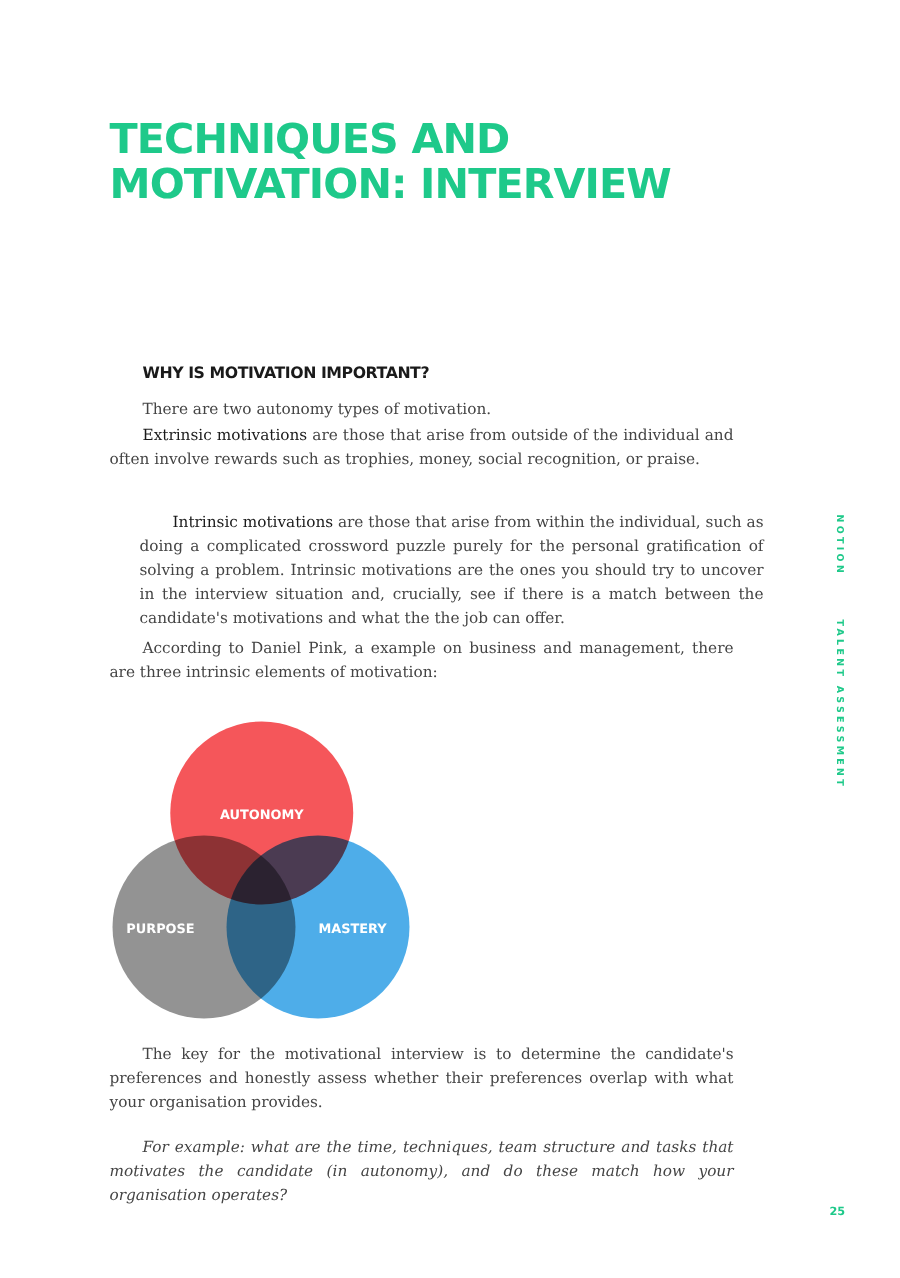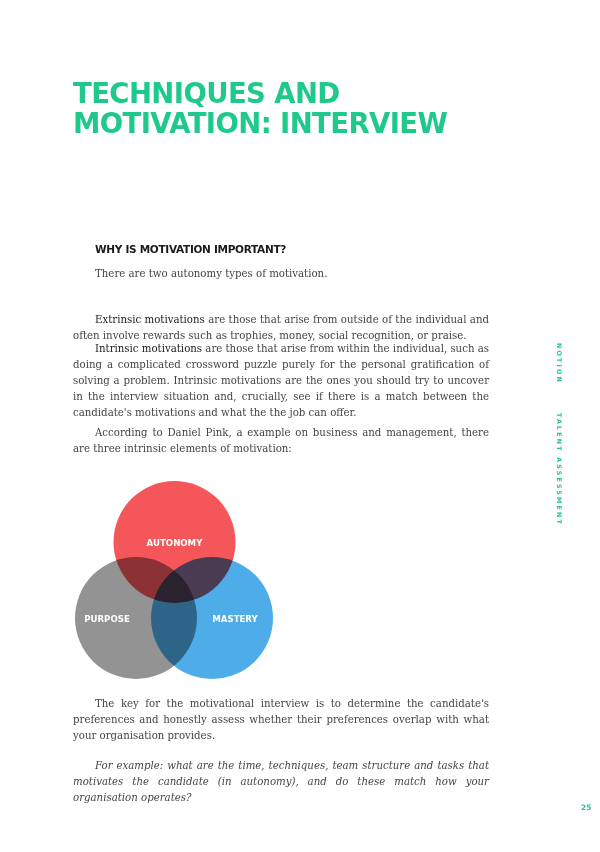--- a/index.html
+++ b/index.html
@@ -30,42 +30,42 @@
   .para b { font-weight: normal; color: #1a1a1a; }
   .venn { position: absolute; left: 60px; top: 470px; width: 240px; height: 230px; }
   .side-label {
     position: absolute; font-family: "DejaVu Sans", sans-serif; font-weight: bold;
     font-size: 6.3px; letter-spacing: 2.2px; color: #1ec98a;
     writing-mode: vertical-rl; white-space: nowrap;
   }
   .page-num {
     position: absolute; left: 553px; top: 803px;
     font-family: "DejaVu Sans", sans-serif; font-weight: bold;
-    font-size: 7.5px; color: #1ec98a; margin-left: 28px;
+    font-size: 7.5px; color: #1ec98a;
   }
 </style>
 </head>
 <body>
 
 <h1 class="title">
   <span>TECHNIQUES AND</span>
   <span>MOTIVATION: INTERVIEW</span>
 </h1>
 
 <h2 class="section-heading">WHY IS MOTIVATION IMPORTANT?</h2>
 
 <p class="para" style="top:266px;">
   <span class="indent"></span><span>There are two autonomy types of motivation.</span>
 </p>
 
-<p class="para" style="top:312px;">
+<p class="para" style="top:283px;">
   <span class="indent"></span><b>Extrinsic motivations</b><span>  are those that arise from outside of the individual and often involve rewards such as trophies, money, social recognition, or praise.</span>
 </p>
 
-<p class="para" style="top:341px;">
+<p class="para" style="top:341px;margin-left:20px;">
   <span class="indent"></span><b>Intrinsic motivations</b><span> are those that arise from within the individual, such as doing a complicated crossword puzzle purely for the personal gratification of solving a problem. Intrinsic motivations are the ones you should try to uncover in the interview situation and, crucially, see if there is a match between the candidate's motivations and what the the job can offer.</span>
 </p>
 
 <p class="para" style="top:425px;">
   <span class="indent"></span><span>According to Daniel Pink, a example on business and management, there are three intrinsic elements of motivation:</span>
 </p>
 
 <svg class="venn" viewBox="60 470 240 230">
   <g style="mix-blend-mode: multiply;">
     <circle cx="174.5" cy="542" r="61" fill="#f5565a"></circle>

